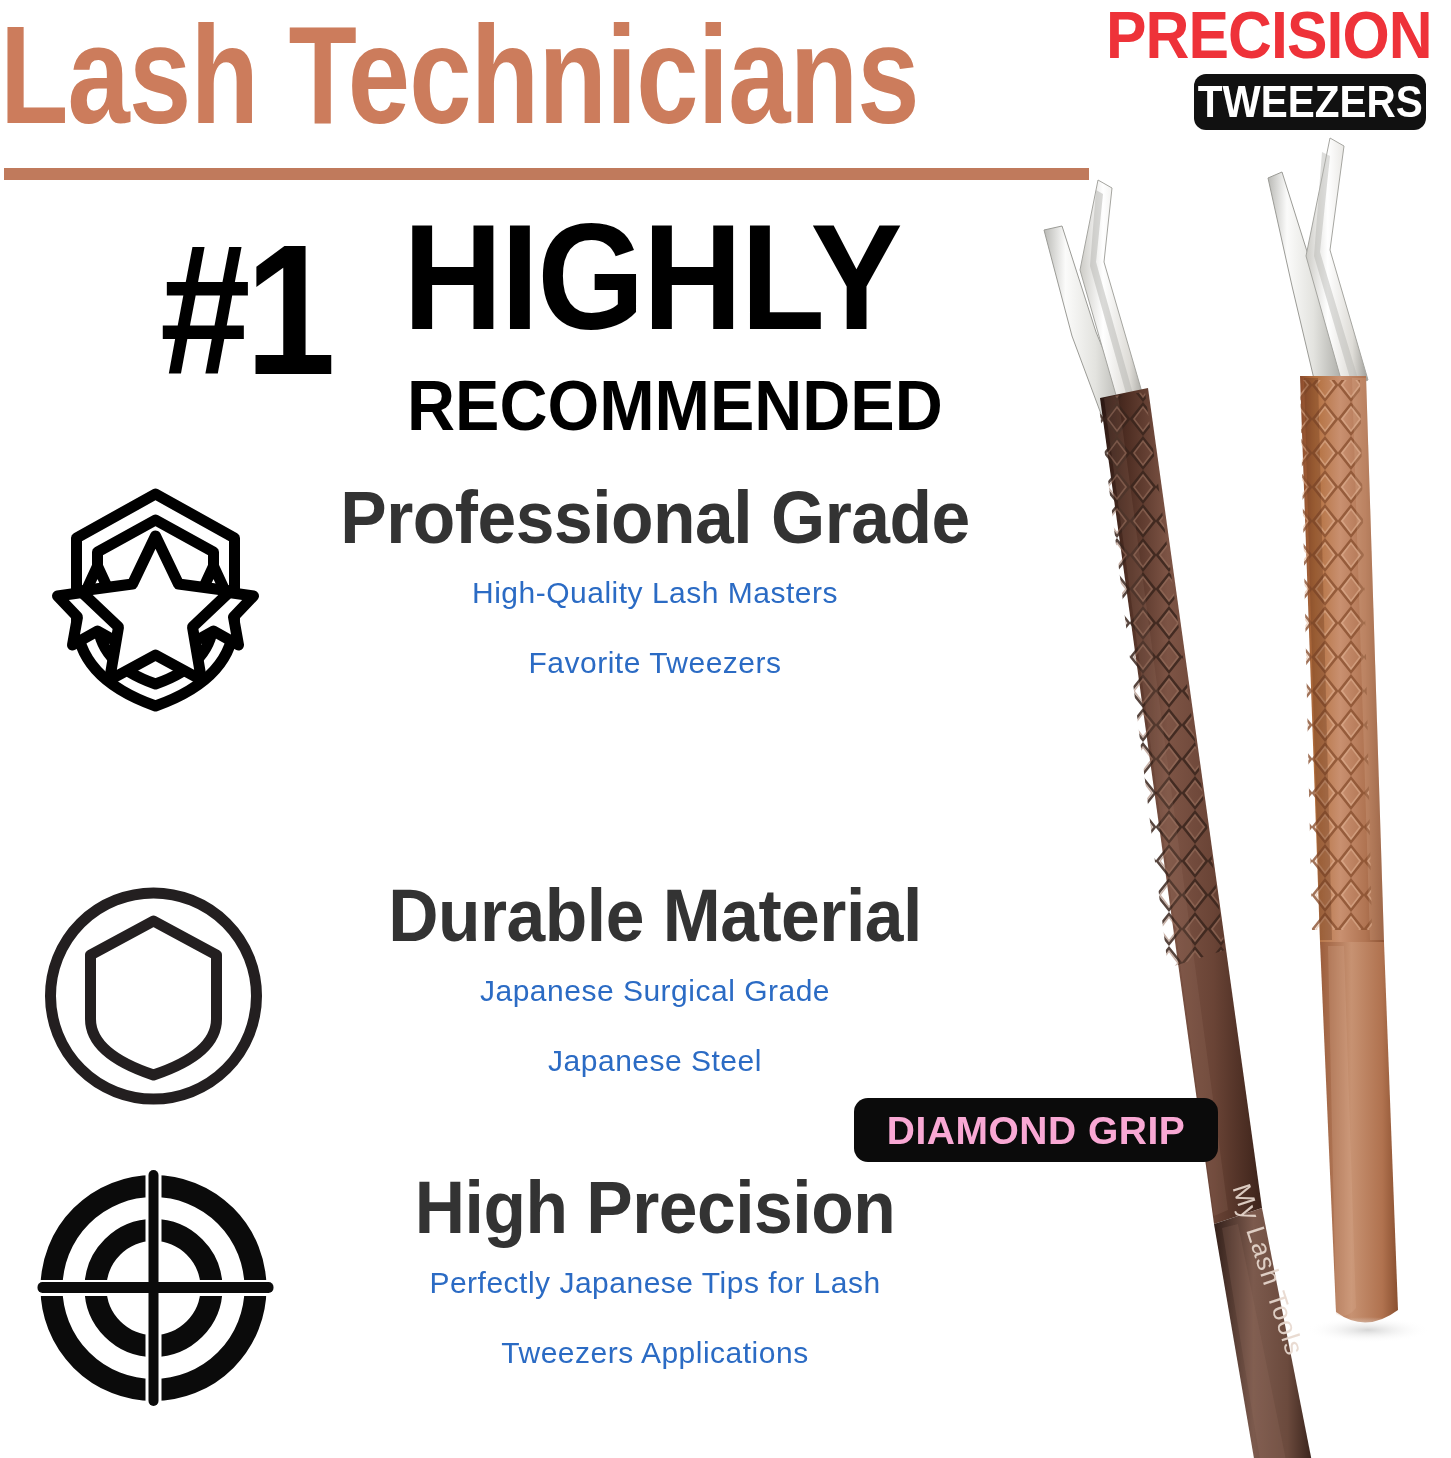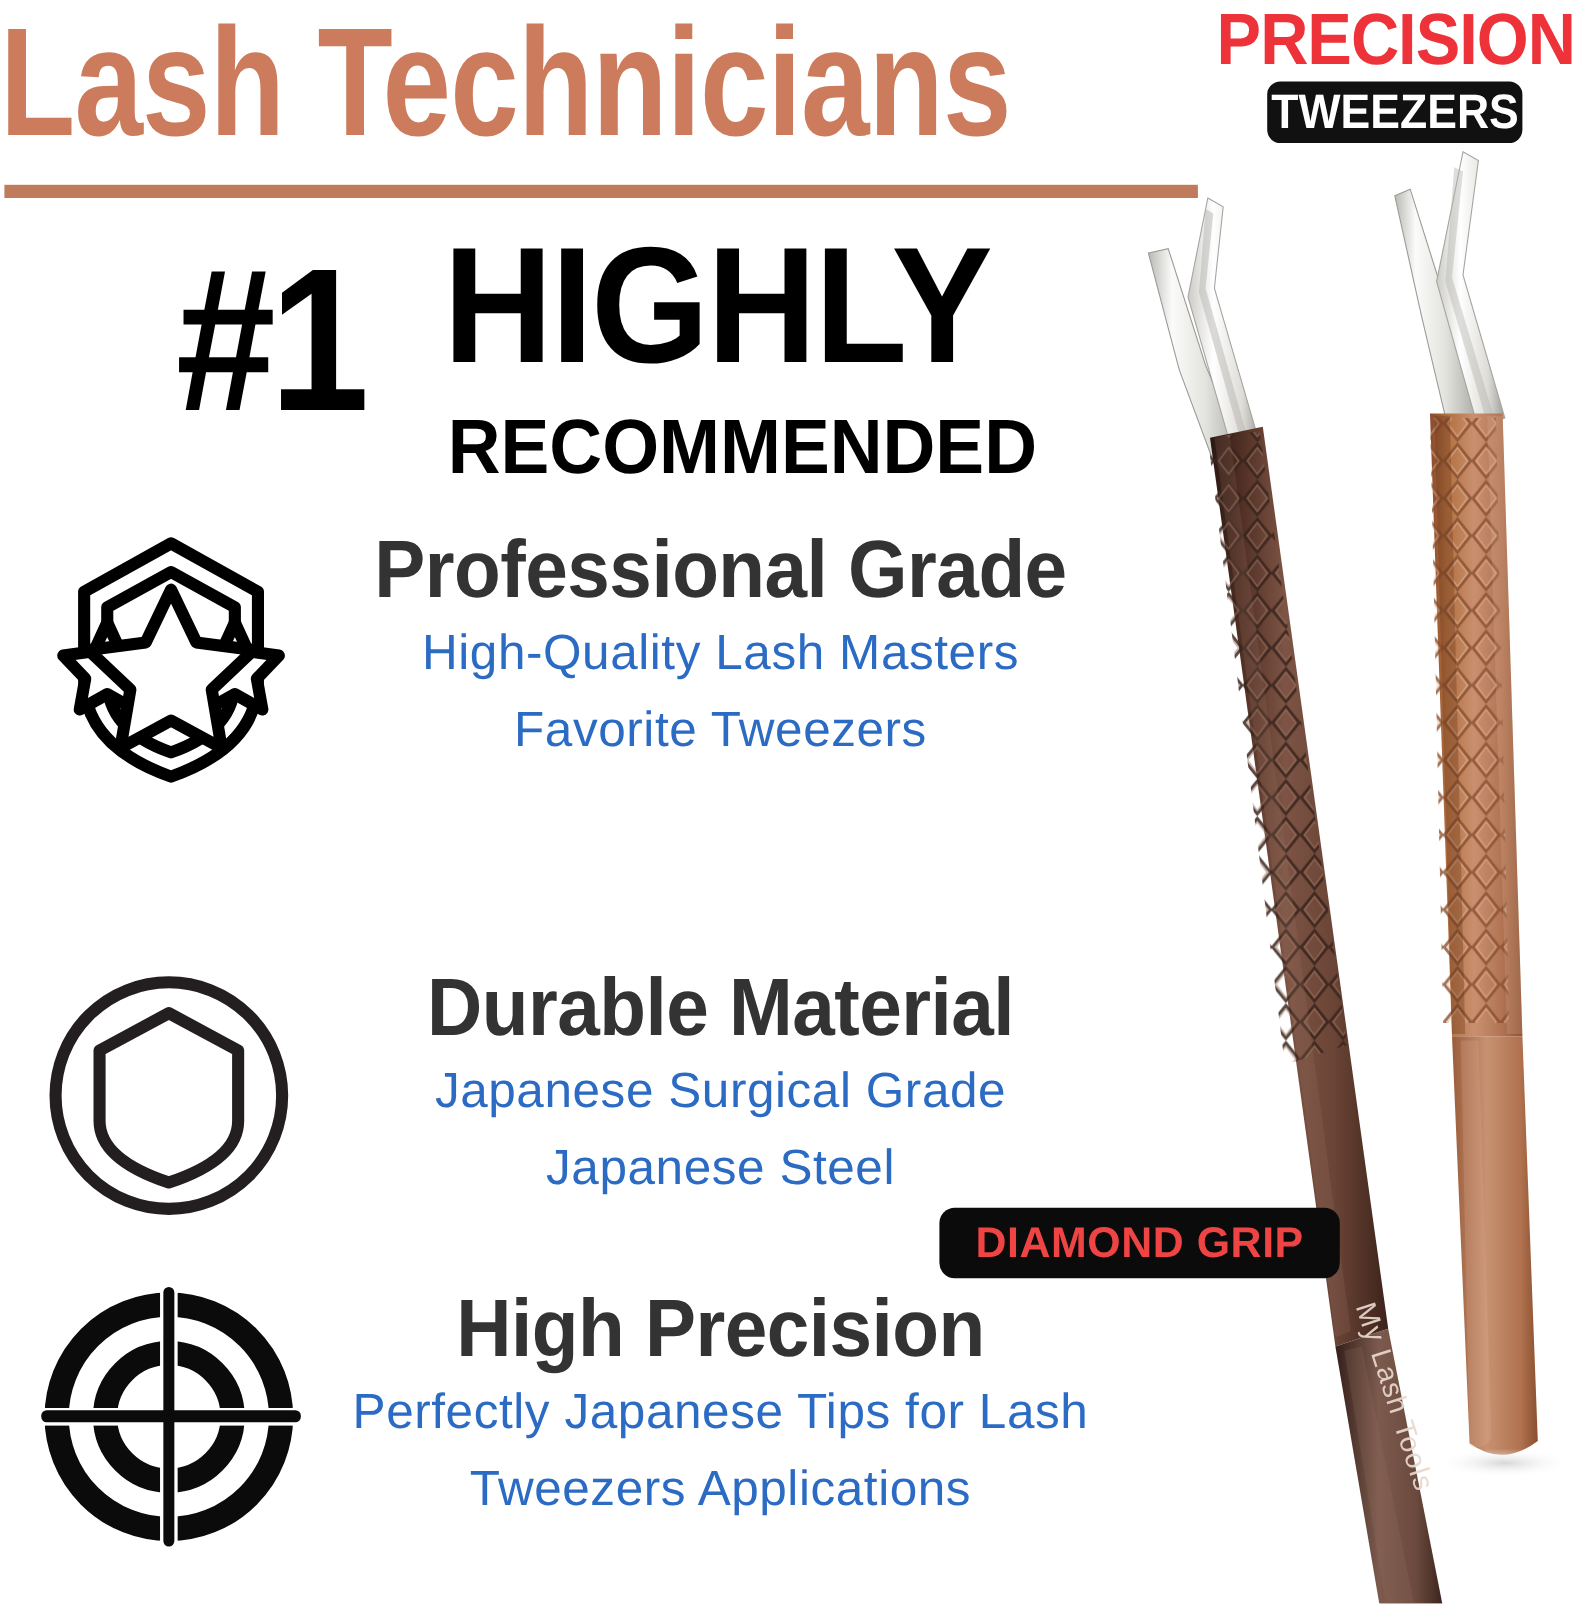--- a/index.html
+++ b/index.html
@@ -55,21 +55,21 @@
     font-weight: bold;
     font-size: 66px;
     line-height: 62px;
     letter-spacing: -1px;
     transform: scaleX(0.92);
     transform-origin: left center;
     white-space: nowrap;
   }
   .tweezers-badge {
     position: absolute;
-    left: 1152px;
+    left: 1194px;
     top: 74px;
     width: 232px;
     height: 56px;
     background: #111111;
     border-radius: 12px;
     display: flex;
     align-items: center;
     justify-content: center;
   }
   .tweezers-badge-text {
@@ -164,21 +164,21 @@
     font-size: 74px;
     line-height: 80px;
     letter-spacing: -0.5px;
     transform: scaleX(0.94);
     white-space: nowrap;
   }
   .feature-sub {
     color: #2b6bc4;
     font-family: "Liberation Sans Narrow", "Liberation Sans", sans-serif;
     font-weight: normal;
-    font-size: 45px;
+    font-size: 30px;
     line-height: 70px;
     letter-spacing: 0.5px;
     white-space: nowrap;
   }
 
   #feature-1 { top: 478px; }
   #feature-2 { top: 876px; }
   #feature-3 { top: 1168px; }
 
   
@@ -189,21 +189,21 @@
     width: 364px;
     height: 64px;
     background: #0b0b0b;
     border-radius: 14px;
     display: flex;
     align-items: center;
     justify-content: center;
     z-index: 20;
   }
   .grip-badge-text {
-    color: #ef4444;
+    color: #f9a8d4;
     font-family: "Liberation Sans", sans-serif;
     font-weight: bold;
     font-size: 39px;
     line-height: 39px;
     letter-spacing: 0.5px;
     white-space: nowrap;
   }
 
   
   .product-area {

